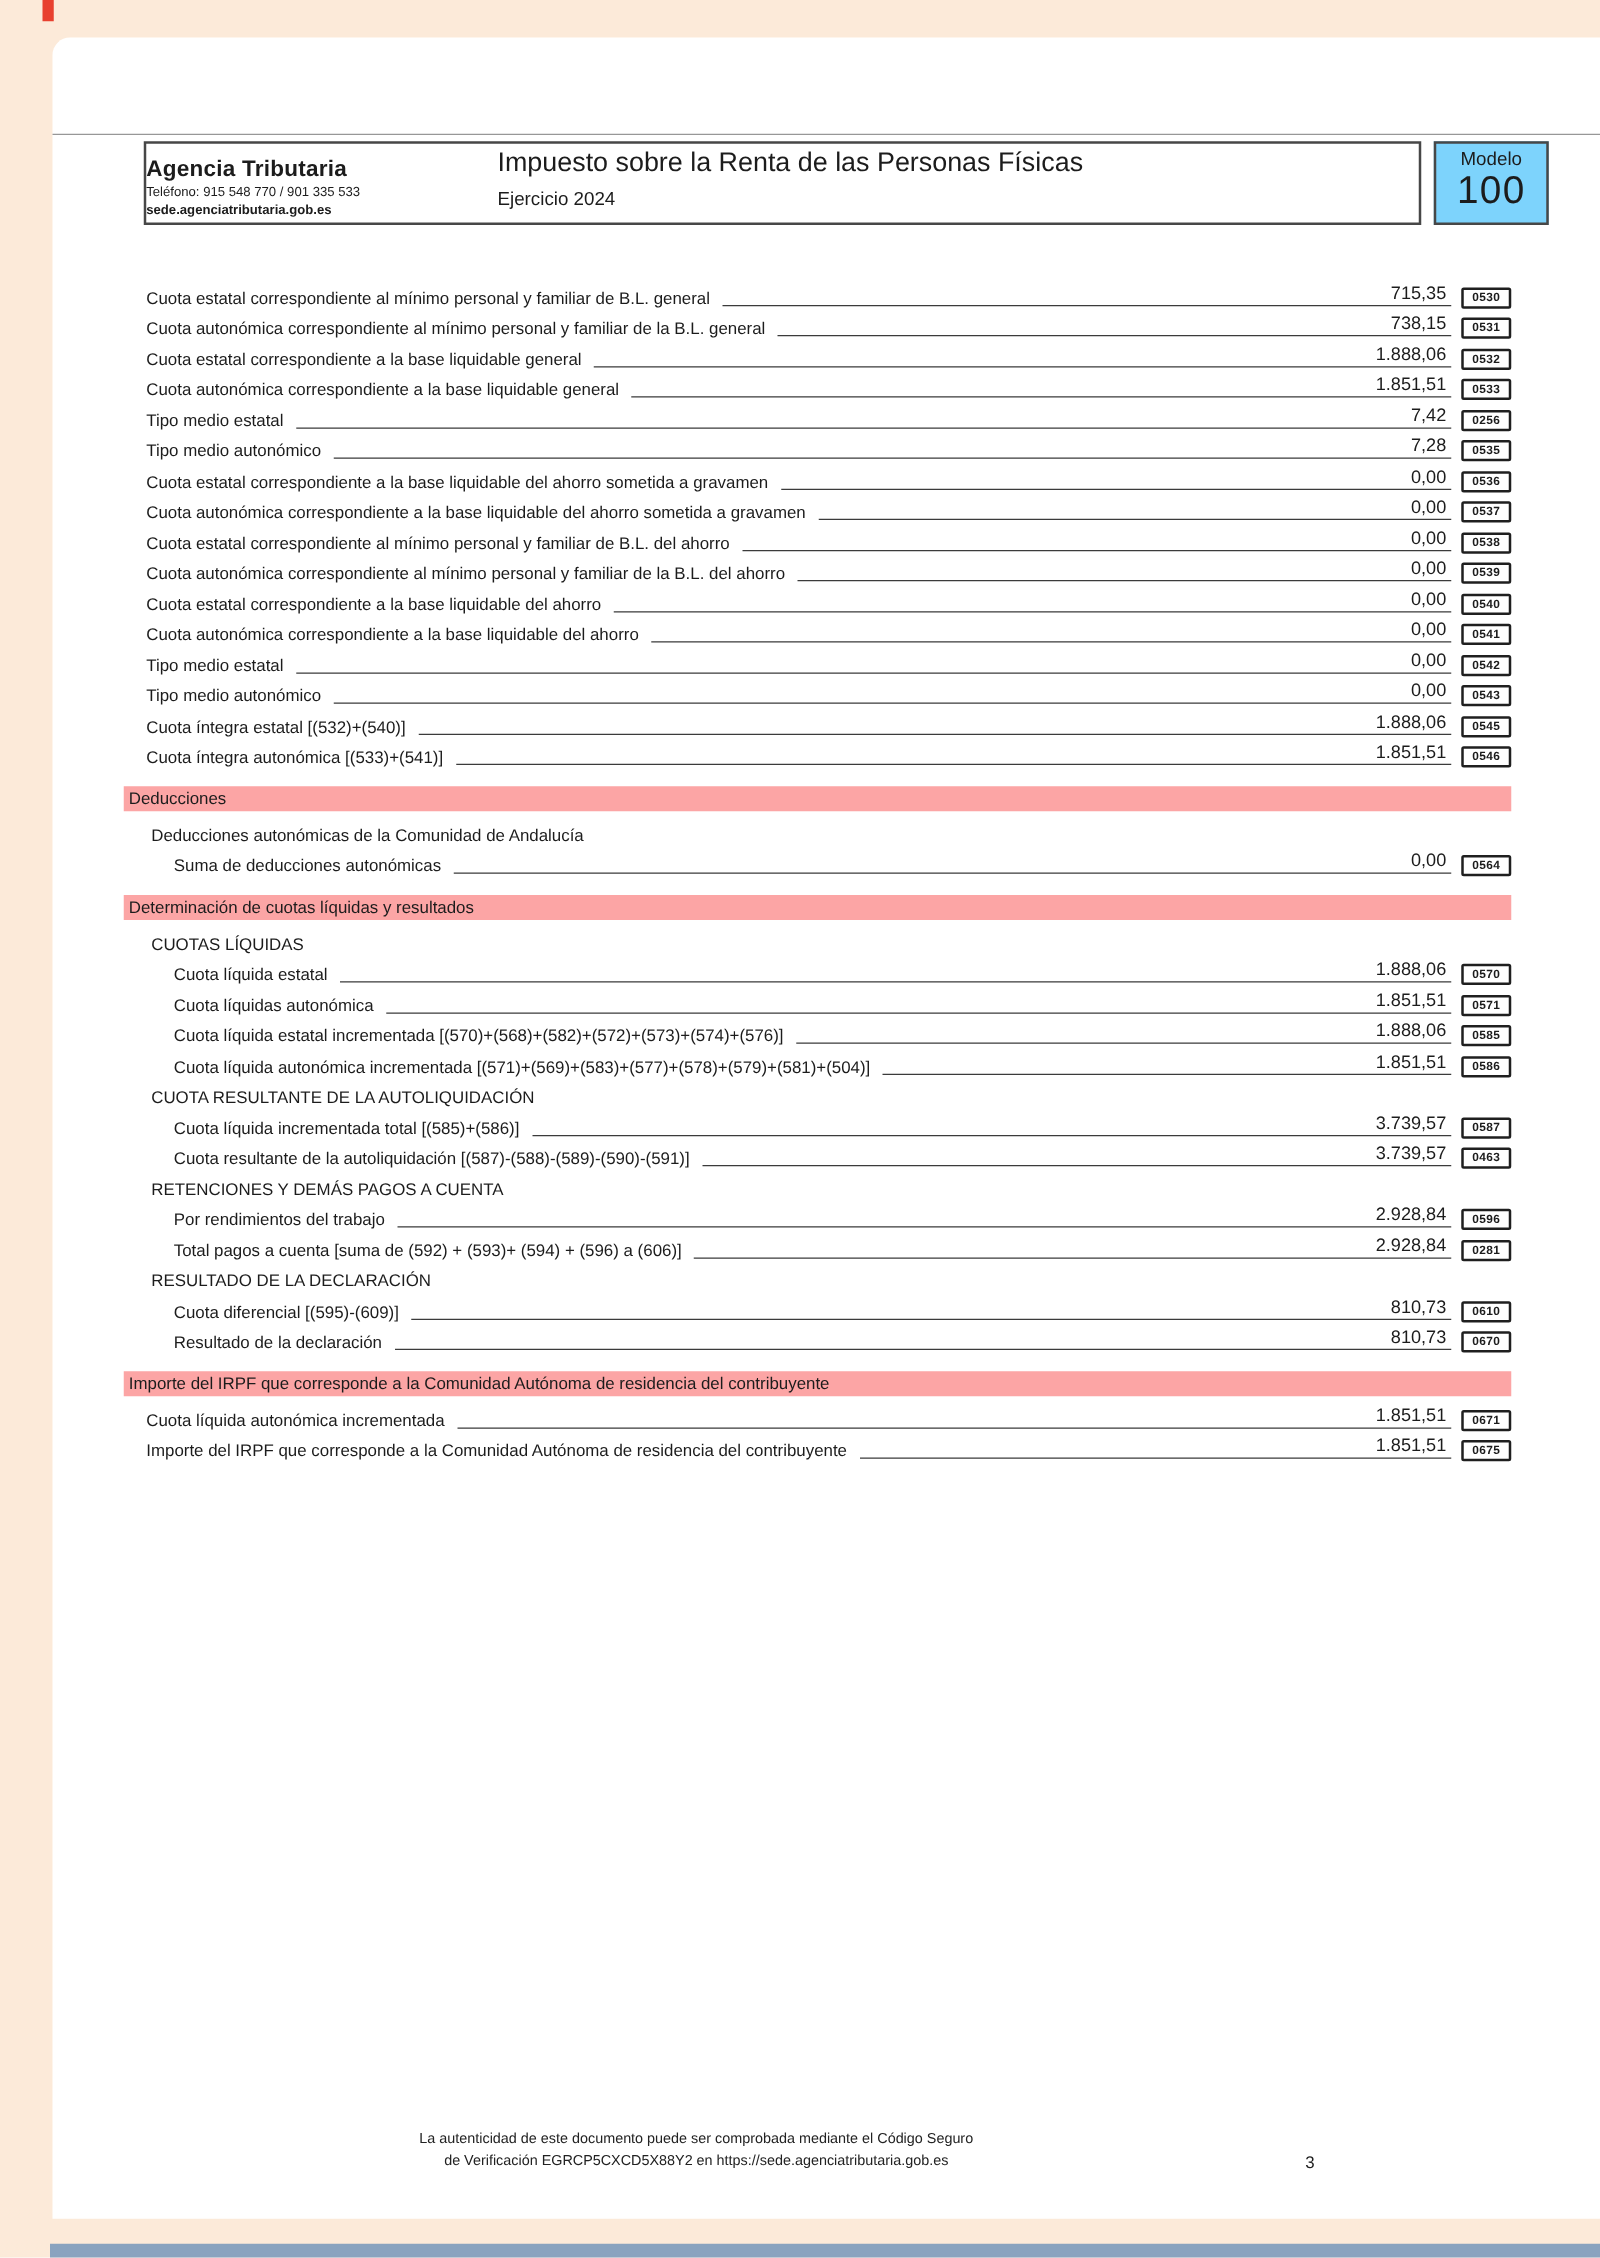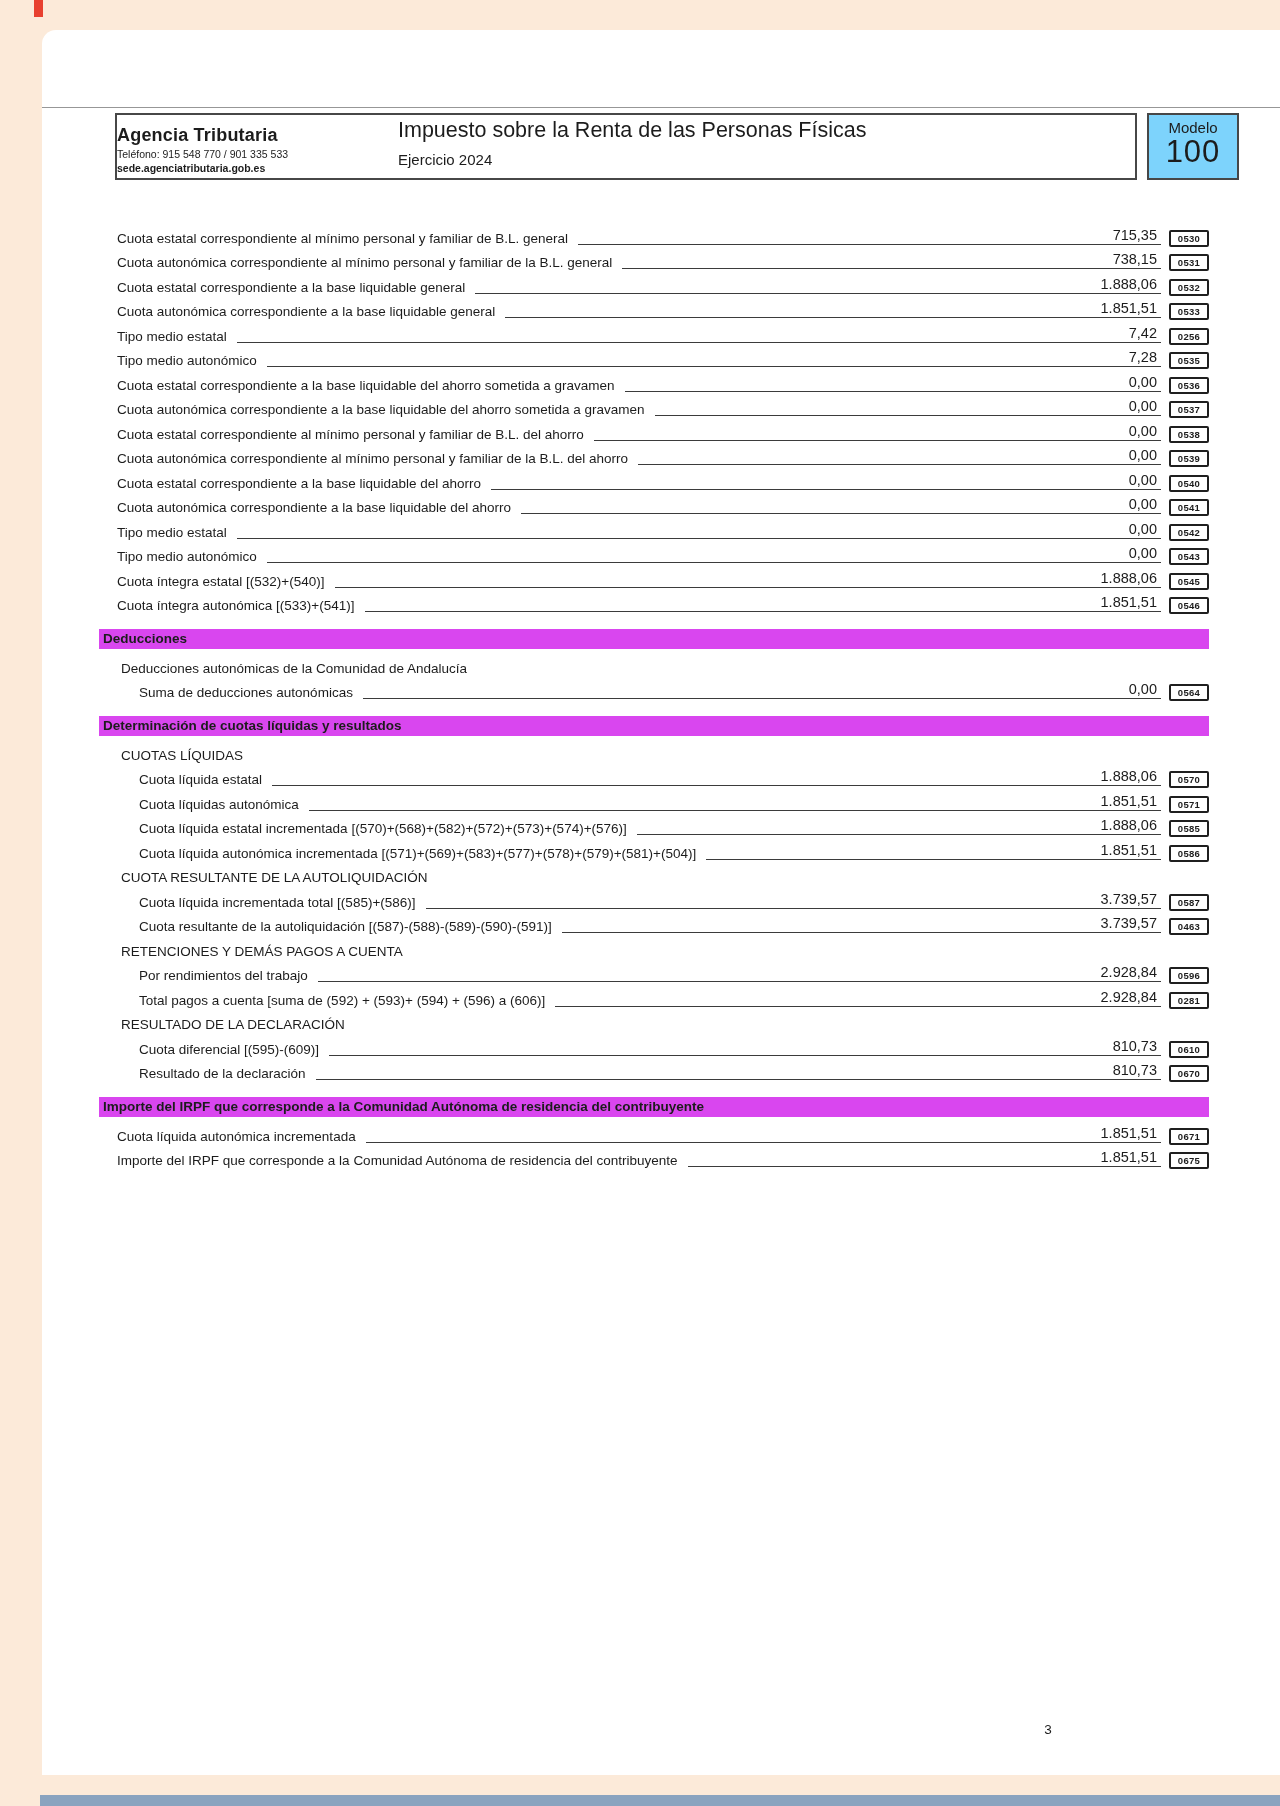--- a/index.html
+++ b/index.html
@@ -43,21 +43,21 @@
                 overflow:hidden; }
   .row .codebox { width:40px; height:17px; border:2px solid #1f1f1f; border-radius:2px;
                   font-size:9.5px; font-weight:bold; line-height:13px; text-align:center;
                   margin-bottom:0; letter-spacing:0.3px; }
   .row.sub .label { font-size:13.5px; }
 
   .lvl0 { padding-left:18px; }
   .lvl1 { padding-left:22px; }
   .lvl2 { padding-left:40px; }
 
-  .bar { height:20px; background:#d946ef; font-weight:bold; font-size:13.5px;
+  .bar { height:20px; background:#fca5a5; font-weight:normal; font-size:13.5px;
          line-height:20px; padding-left:4px; margin-top:15px; margin-bottom:3px;
          white-space:nowrap; overflow:hidden; }
 
   
   .footer { position:absolute; left:160px; top:1673px; width:710px; text-align:center;
             font-size:11.5px; line-height:17.5px; color:#222; }
   .page-num { position:absolute; left:995px; top:1692px; width:22px; text-align:center;
               font-size:13.5px; }
 </style>
 </head>
@@ -253,20 +253,24 @@
     <span class="fill"><span class="value">1.851,51</span></span>
     <span class="codebox"><span>0671</span></span>
   </div>
         <div class="row item lvl0">
     <span class="label">Importe del IRPF que corresponde a la Comunidad Autónoma de residencia del contribuyente</span>
     <span class="fill"><span class="value">1.851,51</span></span>
     <span class="codebox"><span>0675</span></span>
   </div>
       </div>
 
+    <div class="footer">
+      <div>La autenticidad de este documento puede ser comprobada mediante el Código Seguro</div>
+      <div>de Verificación EGRCP5CXCD5X88Y2 en https://sede.agenciatributaria.gob.es</div>
+    </div>
 
     <div class="page-num">3</div>
 
   </div>
 
   <div class="bottom-bar"></div>
 
 </div>
 
 </body></html>

